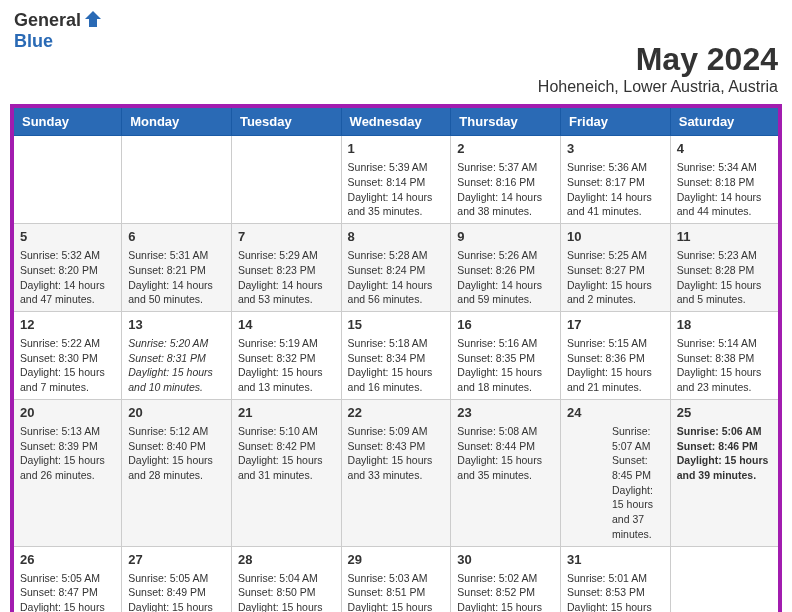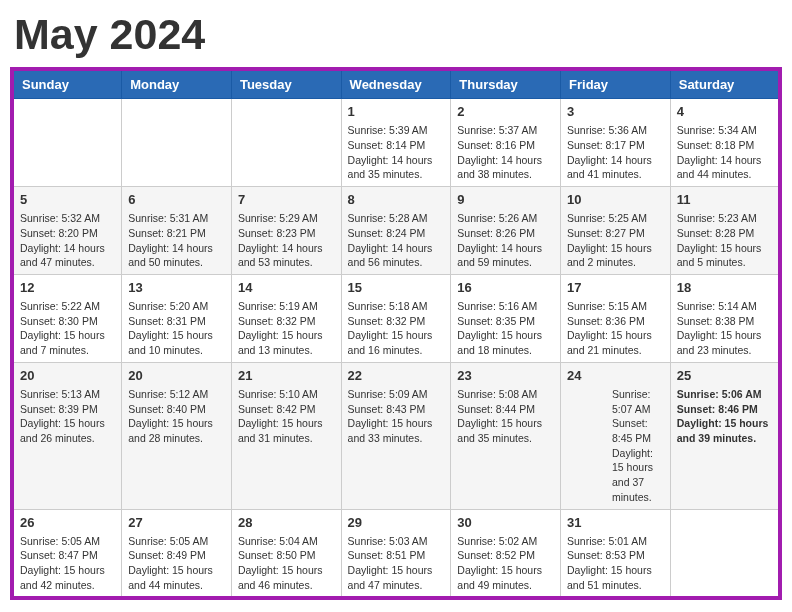--- a/index.html
+++ b/index.html
@@ -39,23 +39,24 @@
     .logo-icon {
       width: 20px;
       height: 20px;
       margin-left: 2px;
       margin-top: -4px;
     }
     .title-section {
       text-align: right;
     }
     .month-title {
-      font-size: 43px;
-      font-weight: bold;
-      color: #333;
+      font-size: 32px;
+      font-weight: bold;
+      color: #333;
+      margin-top: 31px;
     }
     .subtitle {
       font-size: 16px;
       color: #333;
     }
     .calendar {
       width: 100%;
       border-collapse: collapse;
       border: 4px solid #a21caf;
     }
@@ -96,22 +97,32 @@
       font-size: 10.5px;
     }
     .empty-cell {
       background: #fff;
     }
   </style>
 </head>
 <body>
 
 <div class="header">
+  <div class="logo">
+    <div class="logo-text">
+      <span class="logo-general">General</span>
+      <svg class="logo-icon" viewBox="0 0 20 20">
+        <polygon points="10,2 18,10 14,10 14,18 6,18 6,10 2,10" fill="#2a6ab5"></polygon>
+      </svg>
+    </div>
+    <span class="logo-blue">Blue</span>
+  </div>
   <div class="title-section">
     <div class="month-title">May 2024</div>
+    <div class="subtitle">Hoheneich, Lower Austria, Austria</div>
   </div>
 </div>
 
 <table class="calendar">
   <thead>
     <tr id="header-row">
     <th>Sunday</th>
         <th>Monday</th>
         <th>Tuesday</th>
         <th>Wednesday</th>
@@ -208,36 +219,36 @@
       <tr>
         <td>
           <span class="day-number">12</span>
           <div class="day-info" style="white-space: pre-line;">Sunrise: 5:22 AM
 Sunset: 8:30 PM
 Daylight: 15 hours
 and 7 minutes.</div>
         </td>
         <td>
           <span class="day-number">13</span>
-          <div class="day-info" style="white-space: pre-line;">Sunrise: 5:20 AM
+          <div class="day-info" style="white-space: pre-line; font-style: italic;">Sunrise: 5:20 AM
 Sunset: 8:31 PM
 Daylight: 15 hours
 and 10 minutes.</div>
         </td>
         <td>
           <span class="day-number">14</span>
           <div class="day-info" style="white-space: pre-line;">Sunrise: 5:19 AM
 Sunset: 8:32 PM
 Daylight: 15 hours
 and 13 minutes.</div>
         </td>
         <td>
           <span class="day-number">15</span>
           <div class="day-info" style="white-space: pre-line;">Sunrise: 5:18 AM
-Sunset: 8:32 PM
+Sunset: 8:34 PM
 Daylight: 15 hours
 and 16 minutes.</div>
         </td>
         <td>
           <span class="day-number">16</span>
           <div class="day-info" style="white-space: pre-line;">Sunrise: 5:16 AM
 Sunset: 8:35 PM
 Daylight: 15 hours
 and 18 minutes.</div>
         </td>

